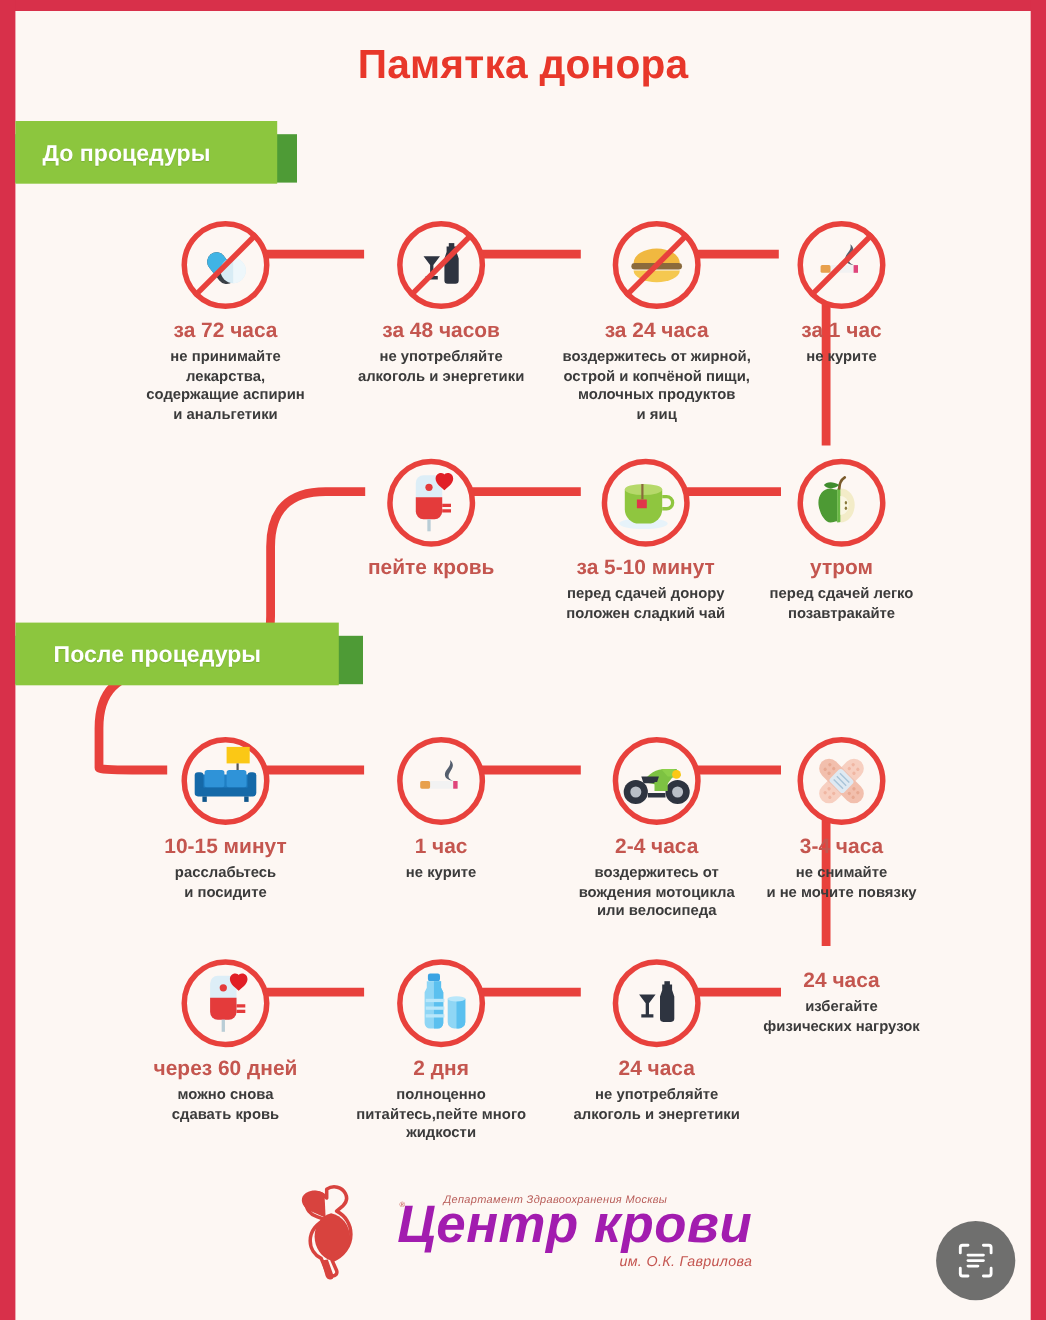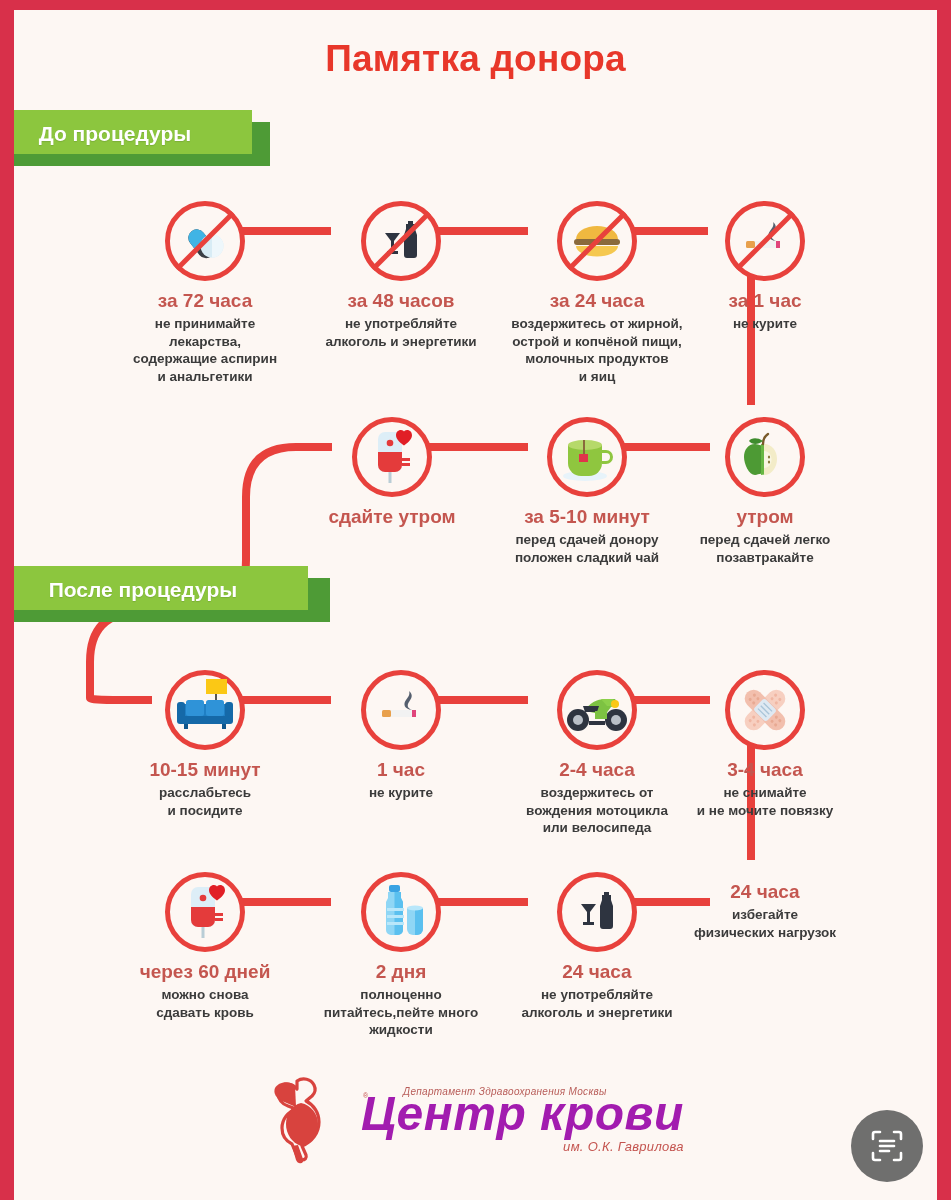--- a/index.html
+++ b/index.html
@@ -46,21 +46,21 @@
     z-index: 5;
     height: 44px;
   }
   .banner .shadow {
     position: absolute; left: 12px; top: 12px;
     height: 44px;
     background: #4e9b36;
   }
   .banner .front {
     position: absolute; left: 0; top: 0;
-    height: 44px;
+    height: 57px;
     background: #8cc63e;
     display: flex; align-items: center;
     padding: 3px 22px 0 0;
     justify-content: center;
   }
   .banner .front span {
     color: #ffffff;
     font-size: 21px;
     font-weight: bold;
     white-space: nowrap;
@@ -305,21 +305,21 @@
         <svg width="56" height="58" viewBox="0 0 56 58" style="margin-left:4px;">
           <rect x="12" y="4" width="24" height="40" rx="7" fill="#ddeef7"></rect>
           <path d="M12 24h24v13a7 7 0 0 1-7 7h-10a7 7 0 0 1-7-7z" fill="#e43b3b"></path>
           <circle cx="24" cy="15" r="3.3" fill="#e43b3b"></circle>
           <rect x="22.5" y="44" width="3" height="11" fill="#b9cdd6"></rect>
           <path d="M36 30h8v3h-8zM36 35h8v3h-8z" fill="#e43b3b"></path>
           <path d="M41 2c3.2 0 5 2.4 5 5.3 0 4.6-5.6 8.3-8 10.3-2.4-2-8-5.7-8-10.3C30 4.4 31.8 2 35 2c1.6 0 2.6.8 3 1.4.4-.6 1.4-1.4 3-1.4z" fill="#e11f26"></path>
         </svg>
       </div>
     </div>
-    <div class="head">сдайте утром</div>
+    <div class="head">пейте кровь</div>
     <div class="body"></div>
   </div>
 
   <div class="node" style="left:473px; top:407px;">
     <div class="circle-wrap">
       <div class="circle">
         <svg width="56" height="50" viewBox="0 0 56 50">
           <ellipse cx="26" cy="44" rx="22" ry="5" fill="#e7f3fa"></ellipse>
           <path d="M9 13h34v18a13 13 0 0 1-13 13h-8A13 13 0 0 1 9 31z" fill="#8fc63f"></path>
           <ellipse cx="26" cy="13" rx="17" ry="5" fill="#b6d96a"></ellipse>

